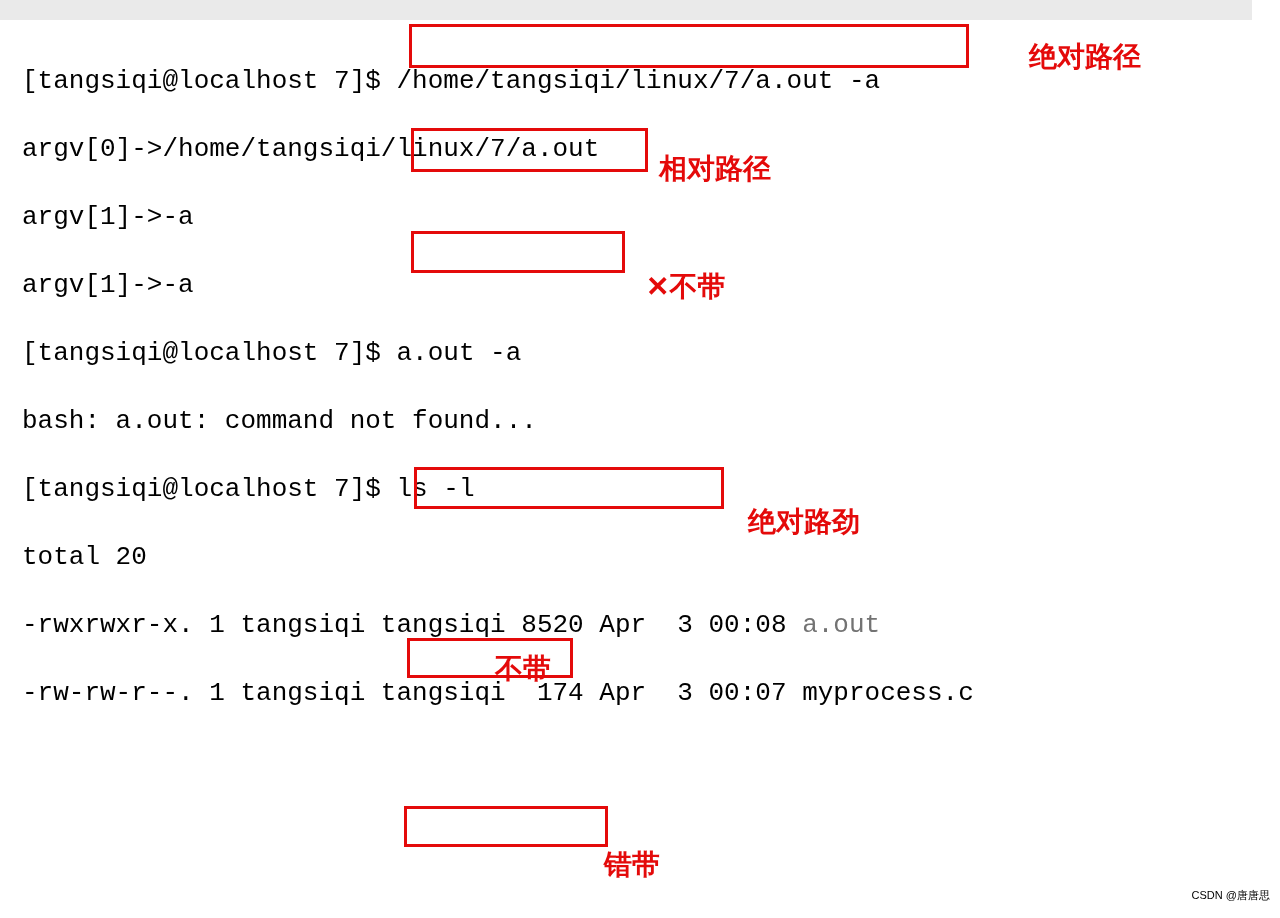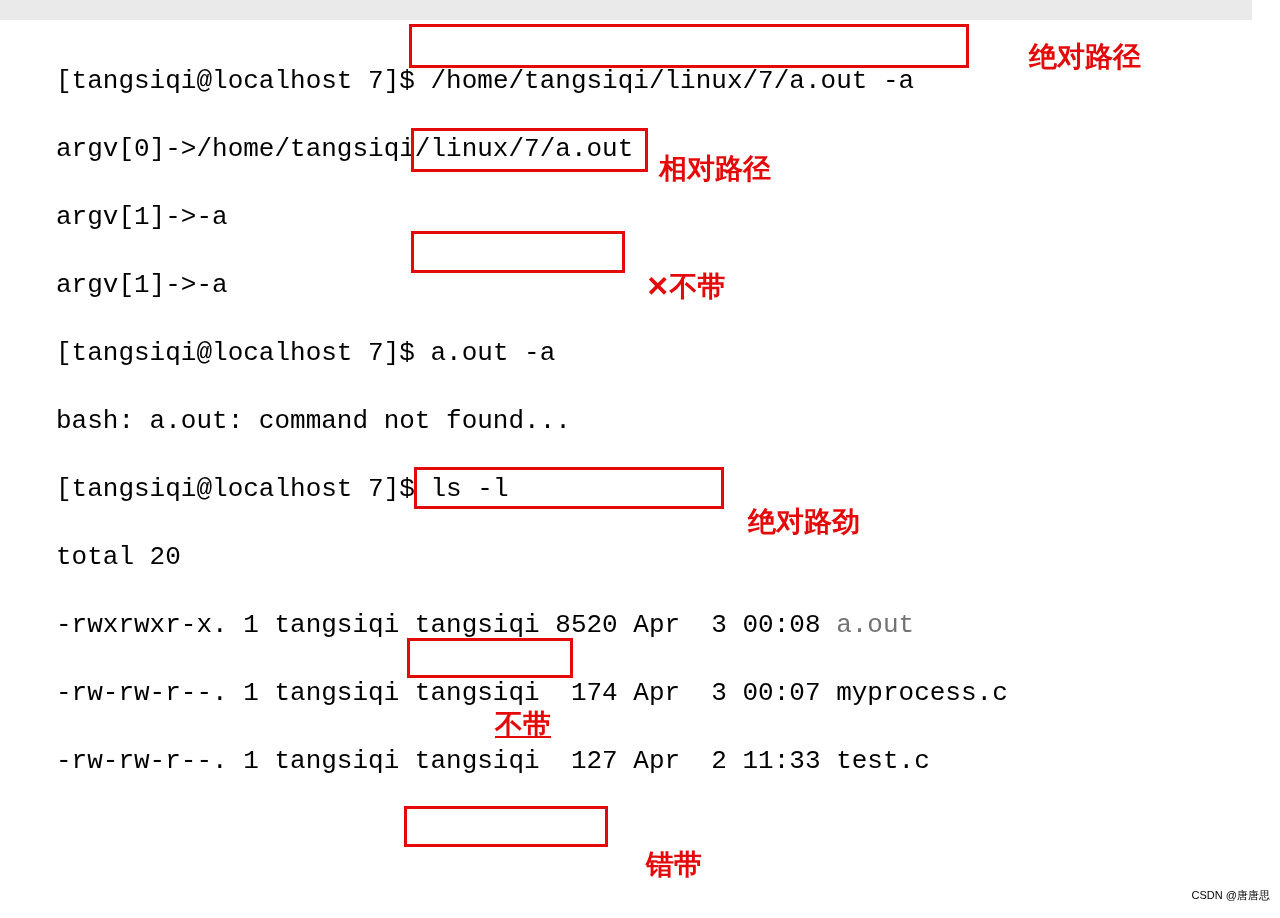--- a/index.html
+++ b/index.html
@@ -22,21 +22,21 @@
     width: 1252px;
     height: 20px;
     background: #eaeaea;
   }
   .term {
     position: absolute;
     left: 22px;
     top: 30px;
     white-space: pre;
   }
-  .line { display: block; margin-left: 34px; }
+  .line { display: block; }
   .exe { color: #737373; }
   .annotation {
     position: absolute;
     color: #e40a0a;
     font-family: "Microsoft YaHei", "SimHei", sans-serif;
     font-weight: 700;
     font-size: 28px;
     white-space: nowrap;
   }
   .redbox {
@@ -63,21 +63,20 @@
 <span class="line"><span>[tangsiqi@localhost 7]$ </span><span>/home/tangsiqi/linux/7/a.out -a</span></span>
 <span class="line">argv[0]-&gt;/home/tangsiqi/linux/7/a.out</span>
 <span class="line">argv[1]-&gt;-a</span>
 <span class="line">argv[1]-&gt;-a</span>
 <span class="line"><span>[tangsiqi@localhost 7]$ </span><span>a.out -a</span></span>
 <span class="line">bash: a.out: command not found...</span>
 <span class="line"><span>[tangsiqi@localhost 7]$ </span><span>ls -l</span></span>
 <span class="line">total 20</span>
 <span class="line"><span>-rwxrwxr-x. 1 tangsiqi tangsiqi 8520 Apr  3 00:08 </span><span class="exe">a.out</span></span>
 <span class="line"><span>-rw-rw-r--. 1 tangsiqi tangsiqi  174 Apr  3 00:07 </span><span>myprocess.c</span></span>
-<span class="line"><span>-rw-rw-r--. 1 tangsiqi tangsiqi  127 Apr  2 11:33 </span><span>test.c</span></span>
 
 
 
 
 
 
 
 
 
 
@@ -89,16 +88,16 @@
 <div class="redbox" style="left:411px; top:128px; width:237px; height:44px;"></div>
 <div class="redbox" style="left:411px; top:231px; width:214px; height:42px;"></div>
 <div class="redbox" style="left:414px; top:467px; width:310px; height:42px;"></div>
 <div class="redbox" style="left:407px; top:638px; width:166px; height:40px;"></div>
 <div class="redbox" style="left:404px; top:806px; width:204px; height:41px;"></div>
 
 <div class="annotation" style="left:1029px; top:40px;">绝对路径</div>
 <div class="annotation" style="left:659px;  top:152px;">相对路径</div>
 <div class="annotation" style="left:635px;  top:270px;margin-left:11px;">✕不带</div>
 <div class="annotation" style="left:748px;  top:505px;">绝对路劲</div>
-<div class="annotation" style="left:495px;  top:708px;text-decoration:underline;">不带</div>
-<div class="annotation" style="left:604px;  top:848px;margin-left:42px;">错带</div>
+<div class="annotation" style="left:495px;  top:652px;">不带</div>
+<div class="annotation" style="left:604px;  top:848px;">错带</div>
 
 <div class="watermark">CSDN @唐唐思</div>
 
 </body></html>

